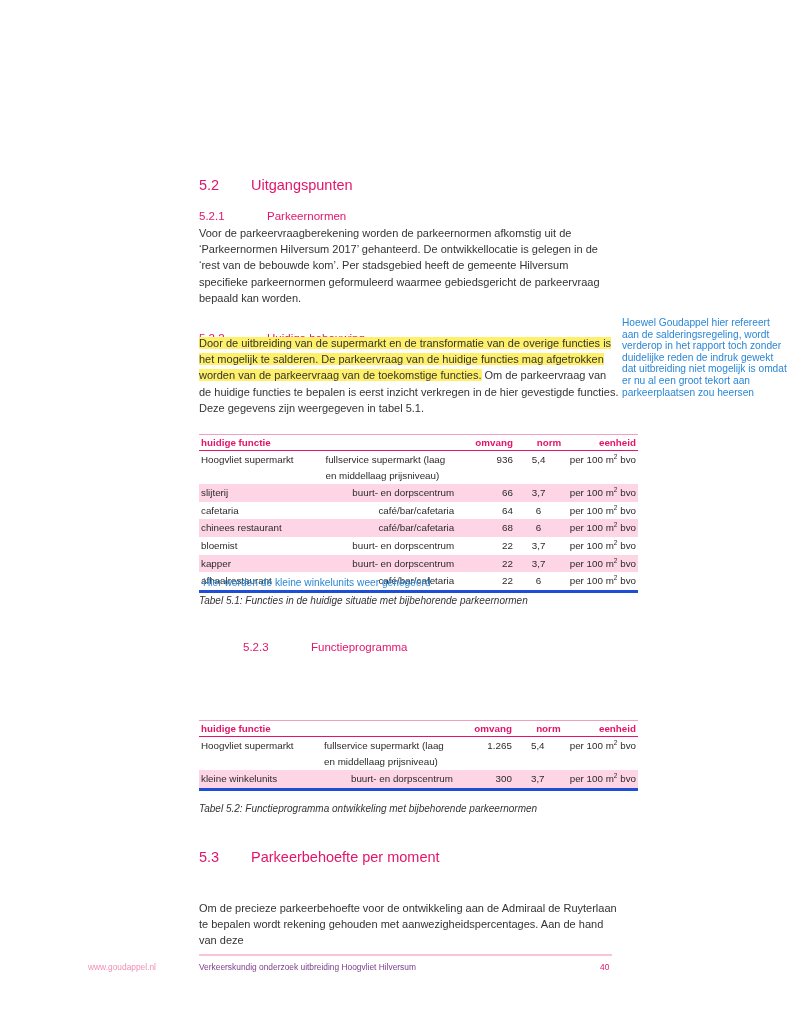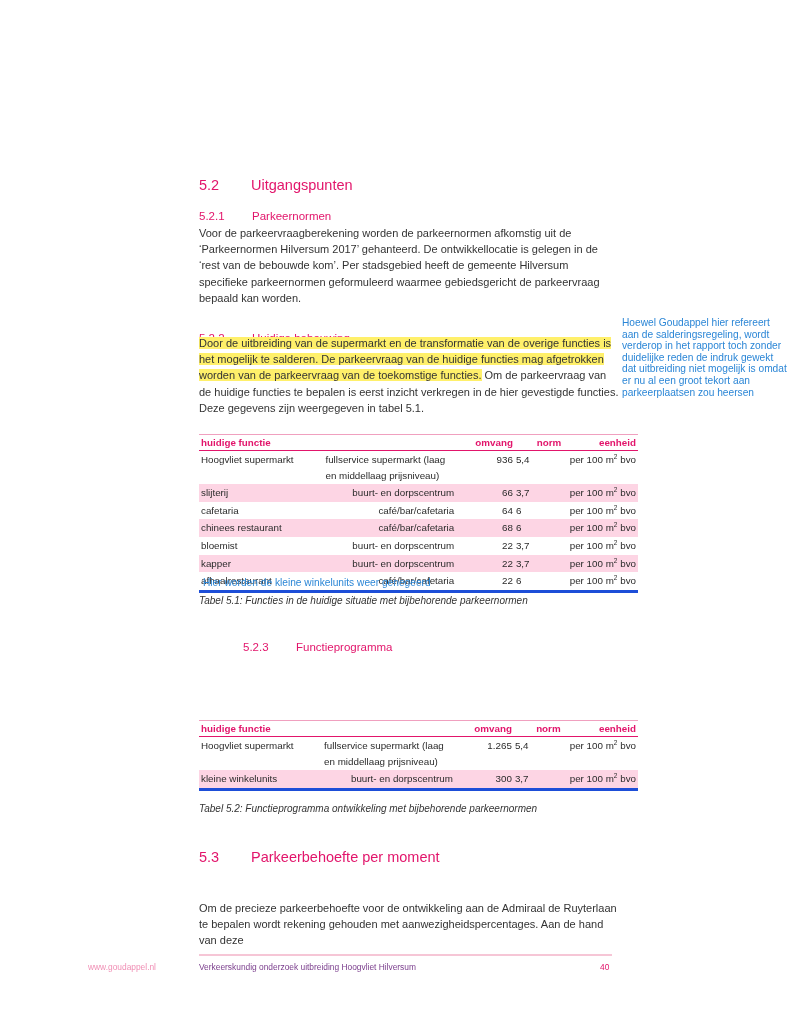--- a/index.html
+++ b/index.html
@@ -2,33 +2,33 @@
 <html><head>
   <meta charset="utf-8">
   <style>
     html, body { margin: 0; padding: 0; background: #ffffff; }
     body { width: 791px; height: 1024px; position: relative; overflow: hidden;
            font-family: "Liberation Sans", sans-serif; color: #2b2b2b; }
     .page { position: absolute; left: 0; top: 0; width: 791px; height: 1024px; }
     .h2 { position: absolute; left: 199px; font-size: 14.5px; color: #e2156b; white-space: nowrap; }
     .h2 .num { display: inline-block; width: 52px; }
     .h3 { position: absolute; left: 199px; font-size: 11.5px; color: #e2156b; white-space: nowrap; font-weight: normal; }
-    .h3 .num { display: inline-block; width: 53px; }
+    .h3 .num { display: inline-block; width: 68px; }
     .para { position: absolute; left: 199px; width: 420px; font-size: 11px; line-height: 16.2px; color: #333; }
     .hl { background: #fff06a; }
     .comment { position: absolute; left: 622px; top: 317px; width: 165px; font-size: 10.2px; line-height: 11.6px; color: #2b86d6; }
     table.t { position: absolute; left: 199px; width: 439px; border-collapse: collapse; font-size: 9.8px; color: #2b2b2b; }
     table.t th { color: #e2156b; font-weight: bold; font-size: 9.8px; text-align: left; padding: 1px 3px 1px 0; border-top: 1px solid #f0a0bf; border-bottom: 1px solid #e2156b; height: 13px; }
     table.t td { padding: 1px 3px 1px 0; height: 13.6px; vertical-align: top; line-height: 15.6px; }
     table.t tr.pink td { background: #fdd5e4; }
     table.t tr.last td { border-bottom: 3px solid #1d4ed8; }
     .c1 { width: 112px; padding-left: 2px !important; }
     .c2 { width: 137px; text-align: right; }
     .c3 { width: 58px; text-align: right; }
-    .c4 { width: 48px; text-align: left; }
+    .c4 { width: 48px; text-align: center; }
     .c5 { width: 76px; text-align: right; padding-right: 2px !important; }
     sup { font-size: 6.5px; vertical-align: super; line-height: 0; }
     .note { position: absolute; left: 203px; top: 577px; font-size: 10.2px; color: #2b86d6; }
     .caption { position: absolute; left: 199px; font-size: 10px; font-style: italic; color: #333; }
     .footer-line { position: absolute; left: 199px; top: 954px; width: 413px; height: 2px; background: #f6c6d6; }
     .footer-url { position: absolute; left: 88px; top: 962px; font-size: 8.4px; color: #f08fb5; }
     .footer-title { position: absolute; left: 199px; top: 962px; font-size: 8.4px; color: #7a3d8c; }
     .footer-page { position: absolute; left: 600px; top: 962px; font-size: 8.4px; color: #e2156b; }
   </style>
 </head>

